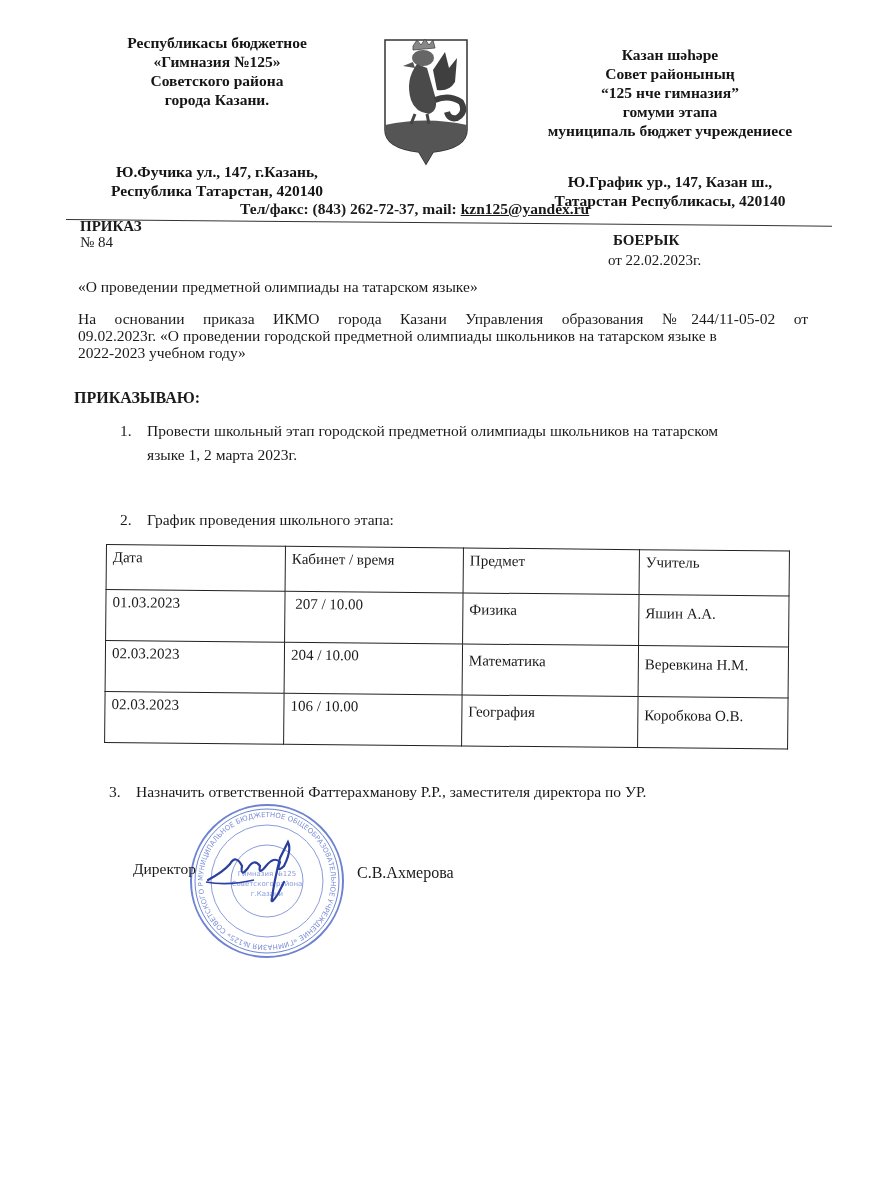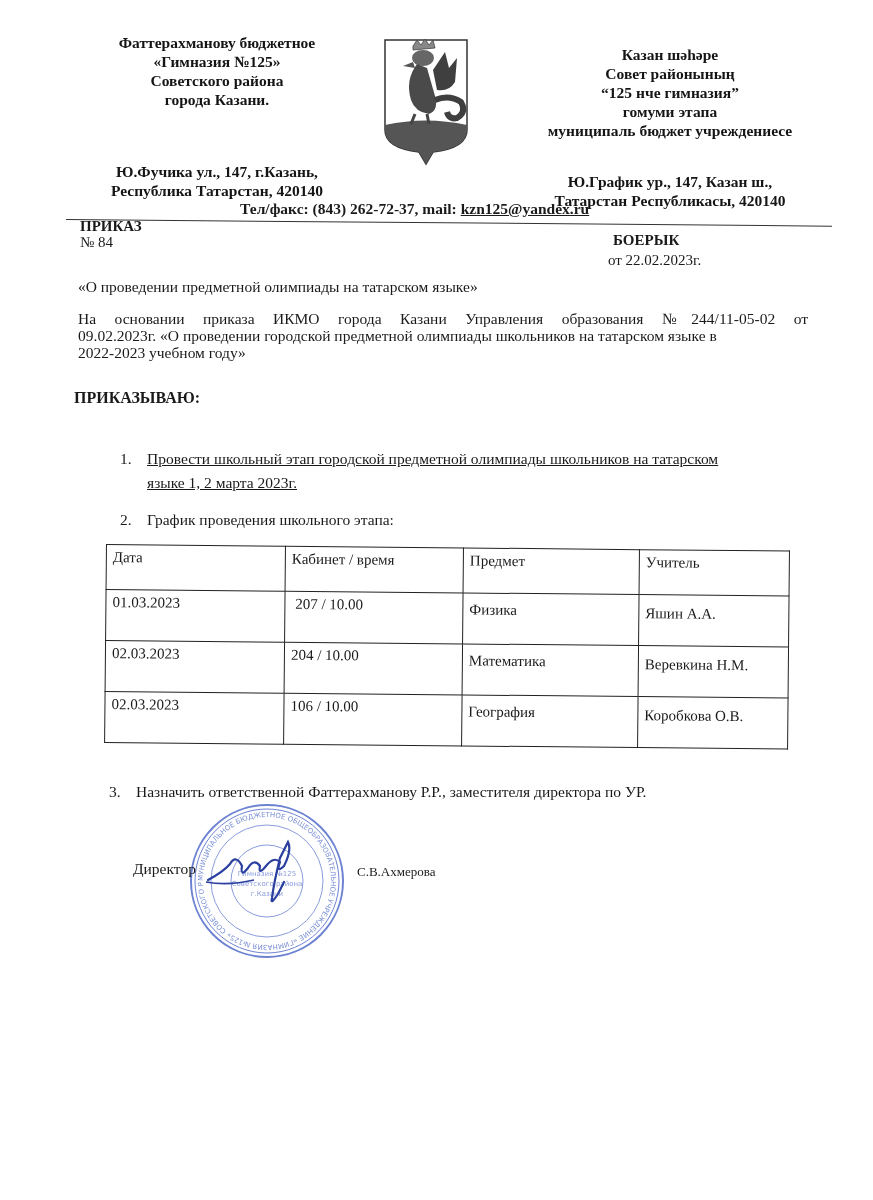--- a/index.html
+++ b/index.html
@@ -21,44 +21,44 @@
   .rule { left: 66px; top: 219px; width: 766px; height: 0; border-top: 1.5px solid #333; transform: rotate(0.5deg); transform-origin: left; }
   .order-ru { left: 80px; top: 218px; font-weight: bold; font-size: 15px; }
   .order-num { left: 80px; top: 234px; font-size: 15px; }
   .order-tt { left: 613px; top: 232px; font-weight: bold; font-size: 15px; }
   .order-date { left: 608px; top: 252px; font-size: 15px; }
   .title { left: 78px; top: 278px; font-size: 15.5px; }
   .basis { left: 78px; top: 310px; width: 730px; font-size: 15.5px; line-height: 17px; text-align: justify; }
   .basis-text { display: block; }
   .decree { left: 74px; top: 389px; font-weight: bold; font-size: 16px; }
   .item { font-size: 15.5px; line-height: 24px; }
-  .item-1 { left: 120px; top: 447px; width: 680px; text-decoration: underline; }
+  .item-1 { left: 120px; top: 419px; width: 680px; }
   .item-2 { left: 120px; top: 508px; width: 680px; }
   .item-3 { left: 109px; top: 780px; width: 700px; }
   .item .num { display: inline-block; width: 27px; }
   .item-1 .cont { display: block; padding-left: 27px; }
   table.schedule {
     position: absolute; left: 106px; top: 544px; width: 684px; border-collapse: collapse;
     transform: rotate(0.55deg); transform-origin: left top; font-size: 15px;
   }
   table.schedule td, table.schedule th {
     border: 1px solid #222; vertical-align: top; text-align: left; font-weight: normal;
     padding: 4px 6px 0 6px; height: 40px;
   }
   table.schedule th { height: 40px; }
   .col1 { width: 166px; } .col2 { width: 165px; } .col3 { width: 163px; } .col4 { width: auto; }
   .director { left: 109px; top: 860px; font-size: 15.5px; margin-left: 24px; }
-  .director-name { left: 357px; top: 864px; font-size: 13px; }
+  .director-name { left: 357px; top: 864px; font-size: 16px; }
   .stamp { left: 188px; top: 802px; width: 158px; height: 158px; }
 </style>
 </head>
 <body>
 
 <div class="abs hdr hdr-left">
-  <div>Фаттерахманову бюджетное</div>
+  <div>Республикасы бюджетное</div>
   <div>«Гимназия №125»</div>
   <div>Советского района</div>
   <div>города Казани.</div>
 </div>
 <div class="abs hdr hdr-left-addr">
   <div>Ю.Фучика ул., 147, г.Казань,</div>
   <div>Республика Татарстан, 420140</div>
 </div>
 
 <div class="abs emblem">

